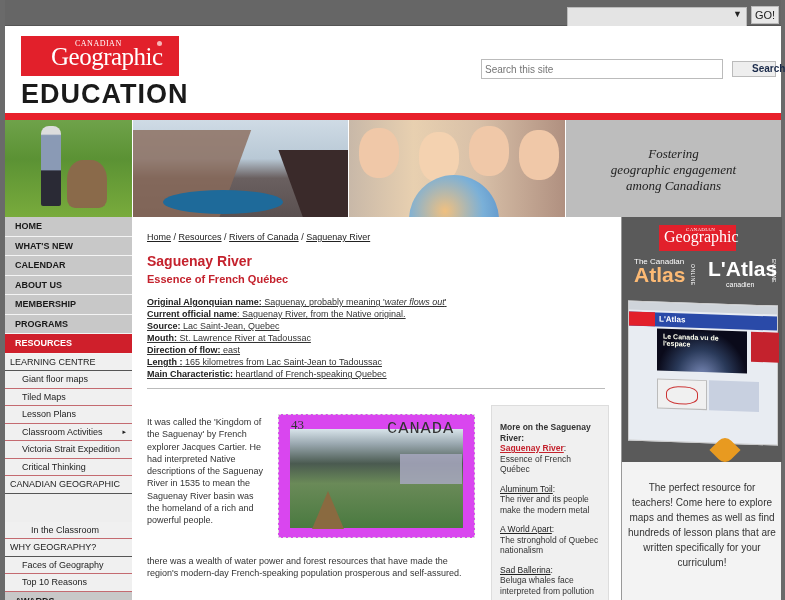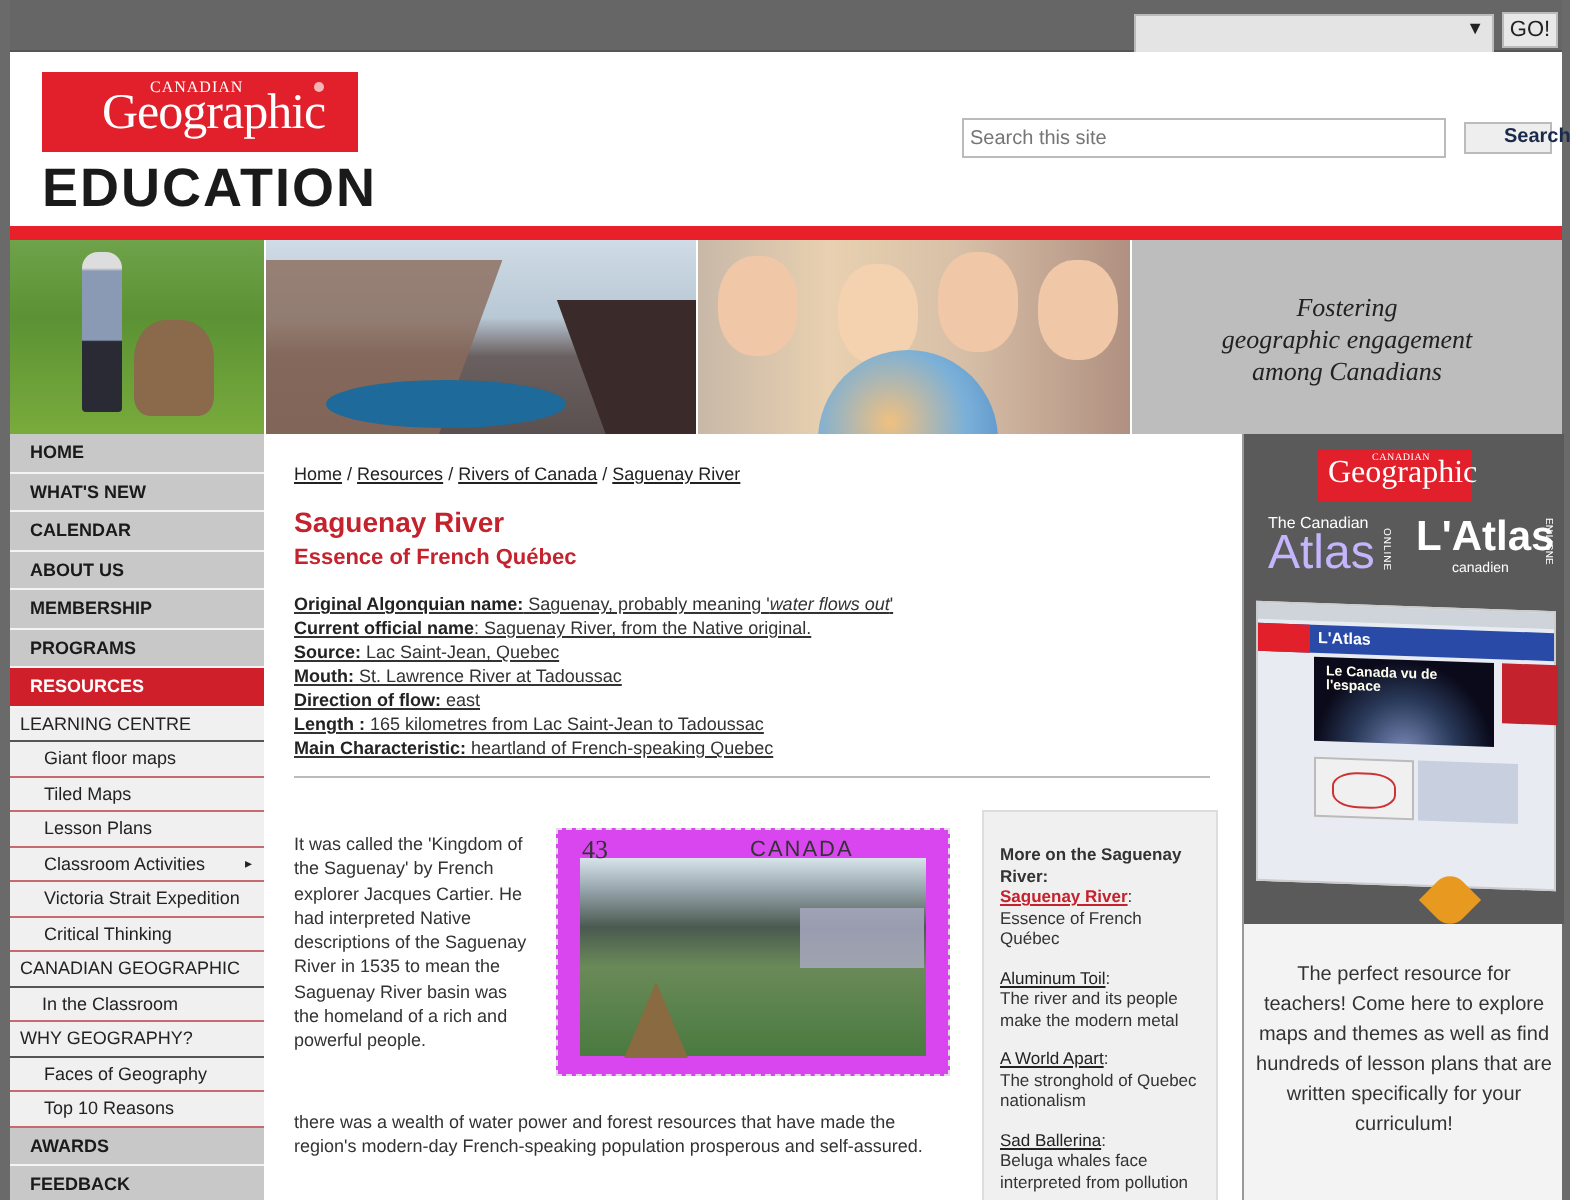--- a/index.html
+++ b/index.html
@@ -28,52 +28,52 @@
     .img2 .hillR { position: absolute; left: 160px; top: 30px; width: 80px; height: 80px; background: #3a2a2a; transform: skewX(20deg); }
     .img3 { position: absolute; left: 344px; top: 0; width: 216px; height: 97px; background: linear-gradient(90deg, #c8b8a8 0%, #e8d0b0 30%, #d8c0a8 60%, #b09080 100%); overflow: hidden; }
     .img3 .globe { position: absolute; left: 60px; top: 55px; width: 90px; height: 90px; border-radius: 50%; background: radial-gradient(circle at 40% 40%, #f0c080, #7ab0d8 50%, #4a80c0); }
     .img3 .face { position: absolute; width: 40px; height: 50px; border-radius: 45%; background: #f0c8a8; }
     .tagline-box { position: absolute; left: 561px; top: 0; width: 215px; height: 97px; background: #bdbdbd; text-align: center; font-family: "Liberation Serif", serif; font-style: italic; font-size: 13px; color: #222; padding-top: 26px; line-height: 16px; }
     .sidenav { position: absolute; left: 0; top: 217px; width: 127px; height: 383px; background: #eee; }
     .nav-main { display: block; height: 19.5px; background: #c8c8c8; border-bottom: 1px solid #f4f4f4; font-size: 9px; font-weight: bold; color: #1a1a1a; padding: 4px 0 0 10px; }
     .nav-main.active { background: #cf1f2b; color: #fff; }
     .nav-sub { display: block; height: 17.5px; background: #f0f0f0; border-bottom: 1px solid #c46a70; font-size: 9px; color: #222; padding: 3px 0 0 17px; position: relative; }
     .nav-sub.lvl1 { padding-left: 5px; border-bottom-color: #555; }
-    .nav-sub.lvl2 { padding-left: 16px; }
+    .nav-sub.lvl2 { padding-left: 26px; margin-top: 28px; }
     .nav-sub .caret { position: absolute; right: 6px; top: 4px; font-size: 7px; }
     .main { position: absolute; left: 128px; top: 217px; width: 487px; height: 383px; background: #fff; padding: 15px 14px 0 14px; }
     .breadcrumb { font-size: 9px; color: #222; }
     .breadcrumb a { color: #222; text-decoration: underline; }
     .title { color: #c4222d; font-size: 14px; font-weight: bold; margin-top: 11px; }
     .subtitle { color: #c4222d; font-size: 11px; font-weight: bold; margin-top: 4px; }
     .facts { margin-top: 11px; font-size: 9px; line-height: 12px; color: #333; text-decoration: underline; }
     .facts b { color: #222; }
     .facts i { font-style: italic; }
     .hr { margin-top: 8px; height: 1px; background: #bbb; width: 458px; }
     .body-text { position: absolute; left: 14px; top: 199px; width: 120px; font-size: 9px; line-height: 12.3px; color: #333; }
     .body-text2 { position: absolute; left: 14px; top: 314px; width: 120px; font-size: 9px; line-height: 12.3px; color: #333; }
     .body-text3 { position: absolute; left: 14px; top: 338px; width: 330px; font-size: 9px; line-height: 12.3px; color: #333; }
     .stamp { position: absolute; left: 145px; top: 197px; width: 197px; height: 124px; background: #d946ef; border: 1px dashed #ddd; }
     .stamp .scene { position: absolute; left: 11px; top: 14px; width: 173px; height: 99px; background: linear-gradient(180deg, #d8e4ea 0%, #9aa8b0 15%, #4a5a50 35%, #6a8a58 55%, #4a7a40 100%); }
     .stamp .water { position: absolute; left: 110px; top: 25px; width: 62px; height: 30px; background: #a8a8c0; opacity: .85; }
     .stamp .tent { position: absolute; left: 22px; top: 62px; width: 0; height: 0; border-left: 16px solid transparent; border-right: 16px solid transparent; border-bottom: 38px solid #8a6a40; }
     .stamp .val { position: absolute; left: 12px; top: 2px; font-family: "Liberation Serif", serif; font-size: 13px; color: #333; }
-    .stamp .ctry { position: absolute; left: 96px; top: 4px; font-family: Liberation Sans, sans-serif; font-size: 11px; letter-spacing: 1px; color: #333; }
+    .stamp .ctry { position: absolute; left: 108px; top: 4px; font-family: Liberation Mono, monospace; font-size: 17px; letter-spacing: 1px; color: #333; }
     .sidebox { position: absolute; left: 358px; top: 188px; width: 118px; height: 200px; background: #f0f0f0; border: 1px solid #ddd; padding: 16px 8px 0 8px; font-size: 8.5px; line-height: 10.5px; color: #333; }
     .sidebox .hd { font-weight: bold; color: #333; }
     .sidebox a { color: #222; text-decoration: underline; }
     .sidebox a.red { color: #c4222d; font-weight: bold; }
     .sidebox .item { margin-bottom: 9px; }
     .rightcol { position: absolute; left: 616px; top: 217px; width: 160px; height: 383px; background: #f3f3f3; border-left: 1px solid #999; }
     .atlas-ad { position: absolute; left: 0; top: 0; width: 160px; height: 245px; background: #5a5a5a; overflow: hidden; }
     .ad-logo { position: absolute; left: 37px; top: 8px; width: 77px; height: 26px; background: #e2202b; color: #fff; }
     .ad-logo .cana { position: absolute; left: 27px; top: 2px; font-family: "Liberation Serif", serif; font-size: 5px; letter-spacing: .3px; }
     .ad-logo .geo { position: absolute; left: 5px; top: 3px; font-family: "Liberation Serif", serif; font-size: 16px; }
     .ad-en-small { position: absolute; left: 12px; top: 40px; font-size: 8px; color: #fff; }
-    .ad-en-big { position: absolute; left: 12px; top: 46px; font-size: 24px; font-weight: normal; color: #c4b5fd; }
+    .ad-en-big { position: absolute; left: 12px; top: 46px; font-size: 21px; font-weight: bold; color: #fdba74; }
     .ad-en-online { position: absolute; left: 68px; top: 47px; font-size: 5px; color: #fff; writing-mode: vertical-rl; letter-spacing: .5px; }
     .ad-fr-big { position: absolute; left: 86px; top: 40px; font-size: 21px; font-weight: bold; color: #fff; }
     .ad-fr-small { position: absolute; left: 104px; top: 64px; font-size: 7px; color: #fff; }
     .ad-fr-online { position: absolute; left: 149px; top: 42px; font-size: 5px; color: #fff; writing-mode: vertical-rl; }
     .ad-screen { position: absolute; left: 6px; top: 86px; width: 150px; height: 140px; background: #e8ecf2; border: 1px solid #ccc; transform: skewY(2deg); }
     .ad-screen .bar { position: absolute; left: 0; top: 0; width: 100%; height: 8px; background: #cfd4da; }
     .ad-screen .nav { position: absolute; left: 0; top: 10px; width: 100%; height: 14px; background: #2a4aa8; }
     .ad-screen .nav .geo { position: absolute; left: 0; top: 0; width: 26px; height: 14px; background: #e2202b; }
     .ad-screen .nav .lat { position: absolute; left: 30px; top: 2px; font-size: 8px; font-weight: bold; color: #fff; }
     .ad-screen .space { position: absolute; left: 28px; top: 26px; width: 90px; height: 42px; background: radial-gradient(ellipse at 50% 110%, #7a8ab8 0%, #2a3a5a 40%, #0a0a1a 70%); }

